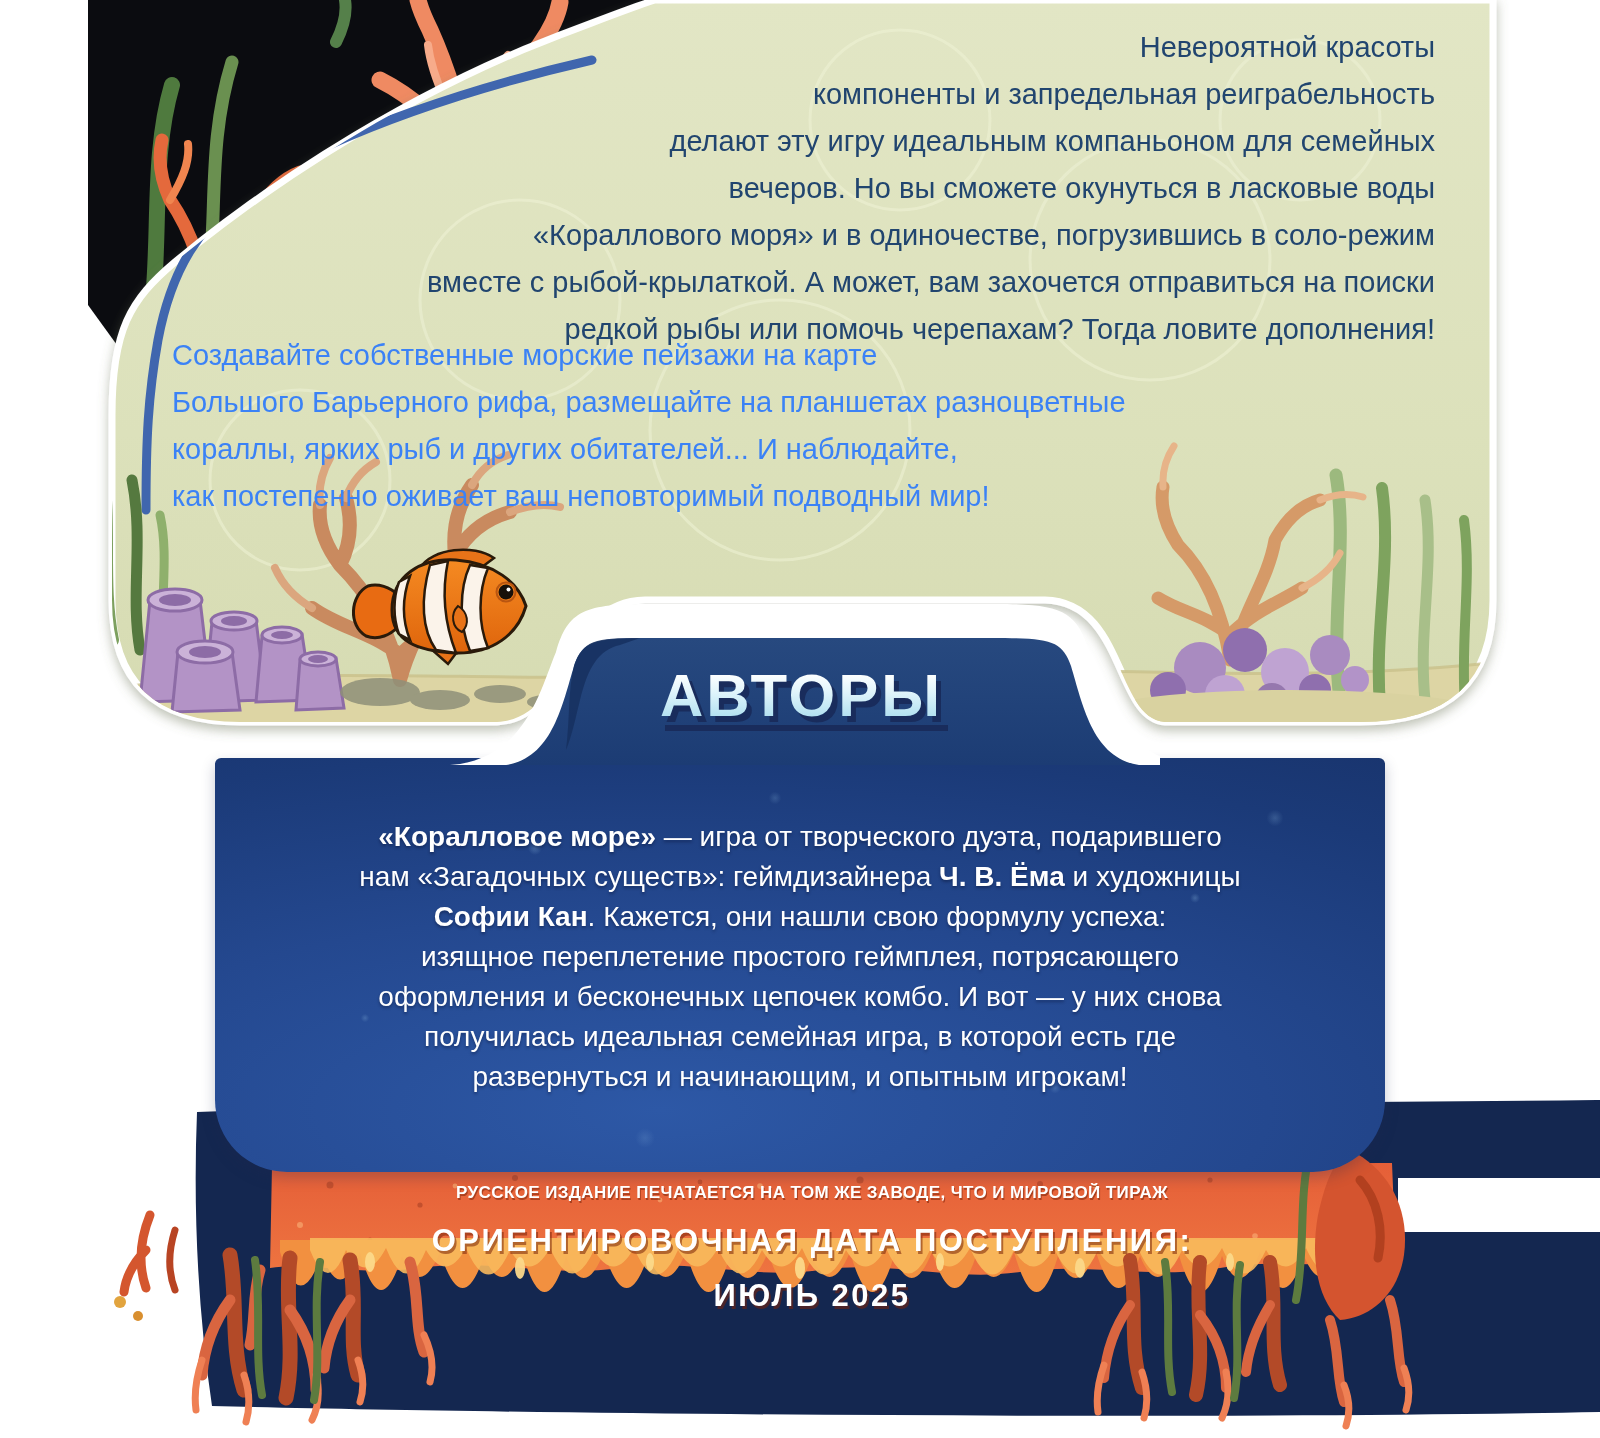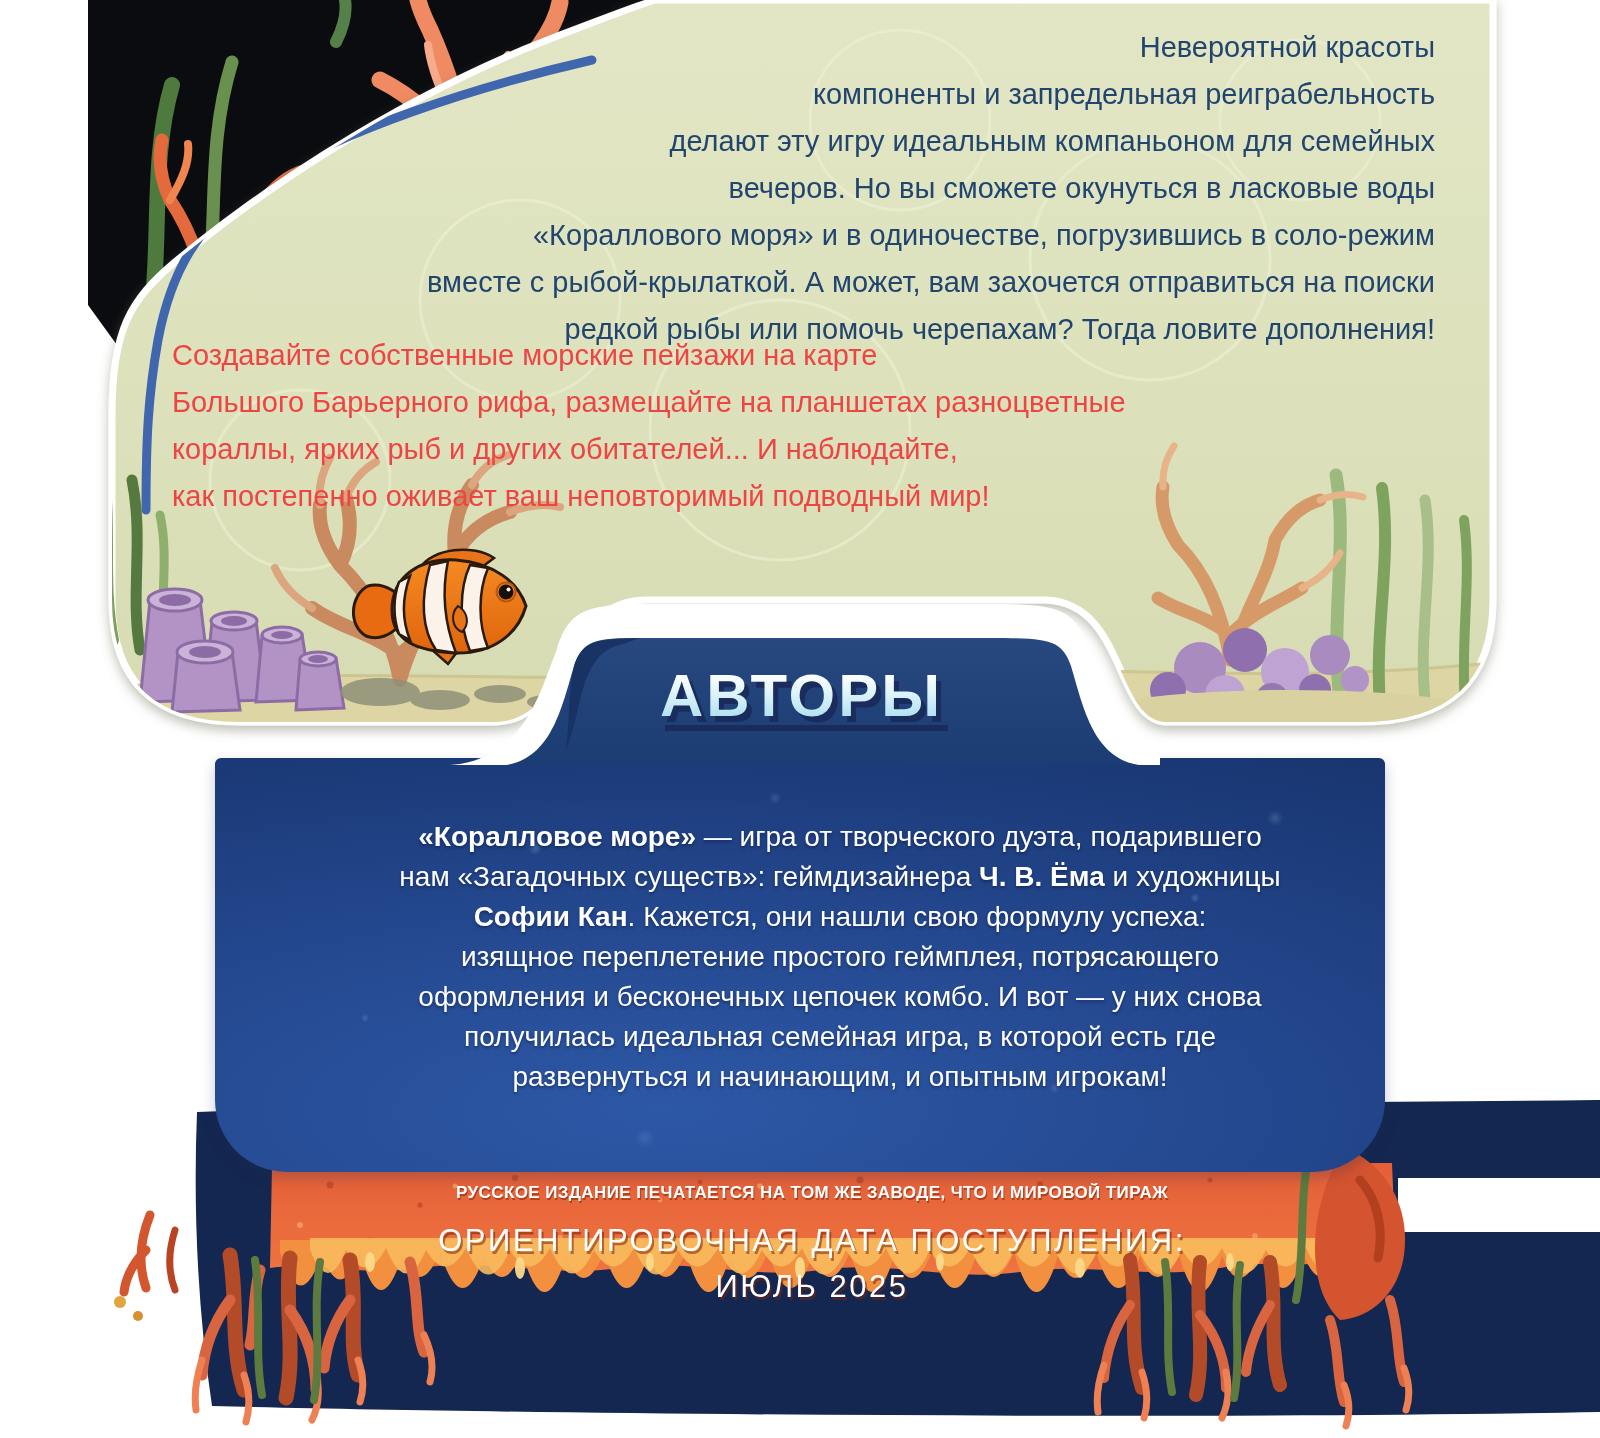--- a/index.html
+++ b/index.html
@@ -4,21 +4,21 @@
 <style>
   html,body{margin:0;padding:0;background:#ffffff;}
   .stage{position:relative;width:1600px;height:1438px;overflow:hidden;
          font-family:"Liberation Sans","DejaVu Sans",sans-serif;background:#ffffff;}
   .stage svg{position:absolute;display:block;}
 
   
   .intro-p1{position:absolute;top:24px;right:165px;width:1160px;z-index:4;
     text-align:right;color:#21456f;font-size:29px;line-height:47px;font-weight:400;}
   .intro-p2{position:absolute;top:332px;left:172px;width:1200px;z-index:4;
-    text-align:left;color:#ef4444;font-size:29px;line-height:47px;font-weight:500;}
+    text-align:left;color:#3b82f6;font-size:29px;line-height:47px;font-weight:500;}
 
   
   .authors-panel{position:absolute;left:215px;top:758px;width:1170px;height:414px;z-index:2;
     border-radius:6px 6px 72px 72px;
     background:
       radial-gradient(10px 10px at 320px 90px, rgba(150,195,230,.30), transparent 70%),
       radial-gradient(7px 7px at 980px 140px, rgba(150,195,230,.28), transparent 70%),
       radial-gradient(12px 12px at 1060px 60px, rgba(150,195,230,.22), transparent 70%),
       radial-gradient(6px 6px at 150px 260px, rgba(150,195,230,.25), transparent 70%),
       radial-gradient(9px 9px at 560px 40px, rgba(150,195,230,.20), transparent 70%),
@@ -28,29 +28,29 @@
     box-shadow:0 6px 14px rgba(30,40,80,.25);}
   .tab-svg{left:440px;top:595px;z-index:3;}
   .authors-title{position:absolute;left:215px;top:664px;width:1170px;z-index:5;text-align:center;
     font-size:60px;font-weight:800;letter-spacing:3px;line-height:64px;}
   .authors-title .t{position:absolute;left:3px;right:0;top:0;text-decoration:underline;}
   .authors-title .t.shadow{color:#192c5c;transform:translate(5px,6px);}
   .authors-title .t.fill{background:linear-gradient(180deg,#ffffff 15%,#dff4fb 45%,#a9ddef 90%);
     -webkit-background-clip:text;background-clip:text;color:transparent;}
   .authors-body{position:absolute;left:215px;top:817px;width:1170px;z-index:4;text-align:center;
     color:#ffffff;font-size:28px;line-height:40px;font-weight:400;
-    text-shadow:0 2px 3px rgba(8,18,48,.45);padding-left:40px;}
+    text-shadow:0 2px 3px rgba(8,18,48,.45);}
   .authors-body b{font-weight:700;}
 
   
   .banner-text{position:absolute;left:246px;top:1183px;width:1132px;z-index:4;text-align:center;color:#ffffff;}
   .banner-note{font-size:17px;font-weight:700;letter-spacing:.4px;margin-bottom:15px;
     text-shadow:1px 2px 0 rgba(120,35,10,.55);}
-  .banner-big{font-size:31px;font-weight:400;letter-spacing:2.5px;line-height:46px;
-    text-shadow:2px 3px 0 rgba(120,35,10,.55);}
+  .banner-big{font-size:31px;font-weight:700;letter-spacing:2.5px;line-height:46px;
+    text-shadow:2px 3px 0 rgba(120,35,10,.55);margin-top:9px;}
 
   .art-top{left:0;top:0;z-index:1;}
   .art-bottom{left:0;top:1085px;z-index:1;}
 </style>
 </head>
 <body>
 
 <div class="stage">
 
   <svg class="art-top" width="1600" height="800" viewBox="0 0 1600 800">

